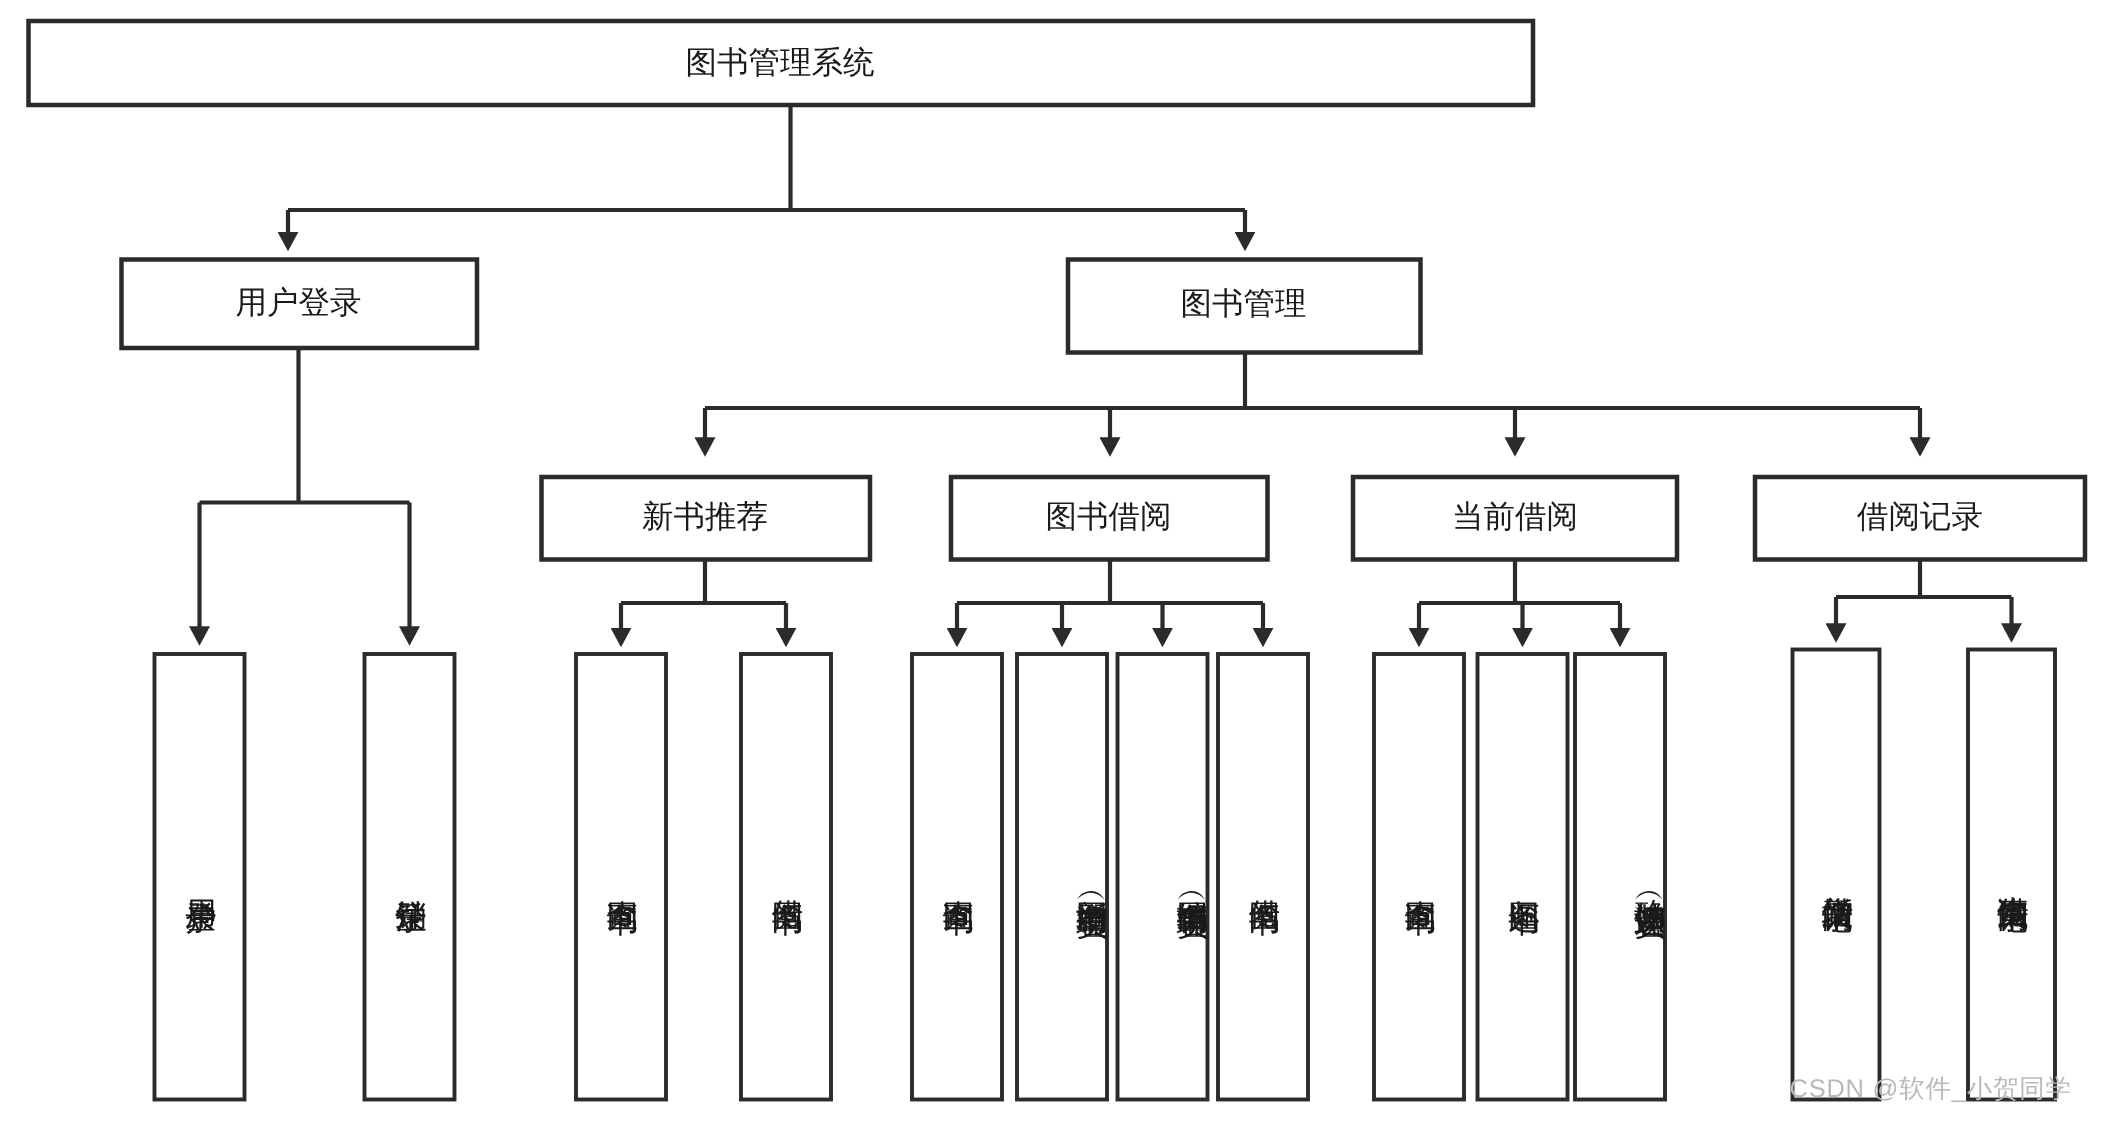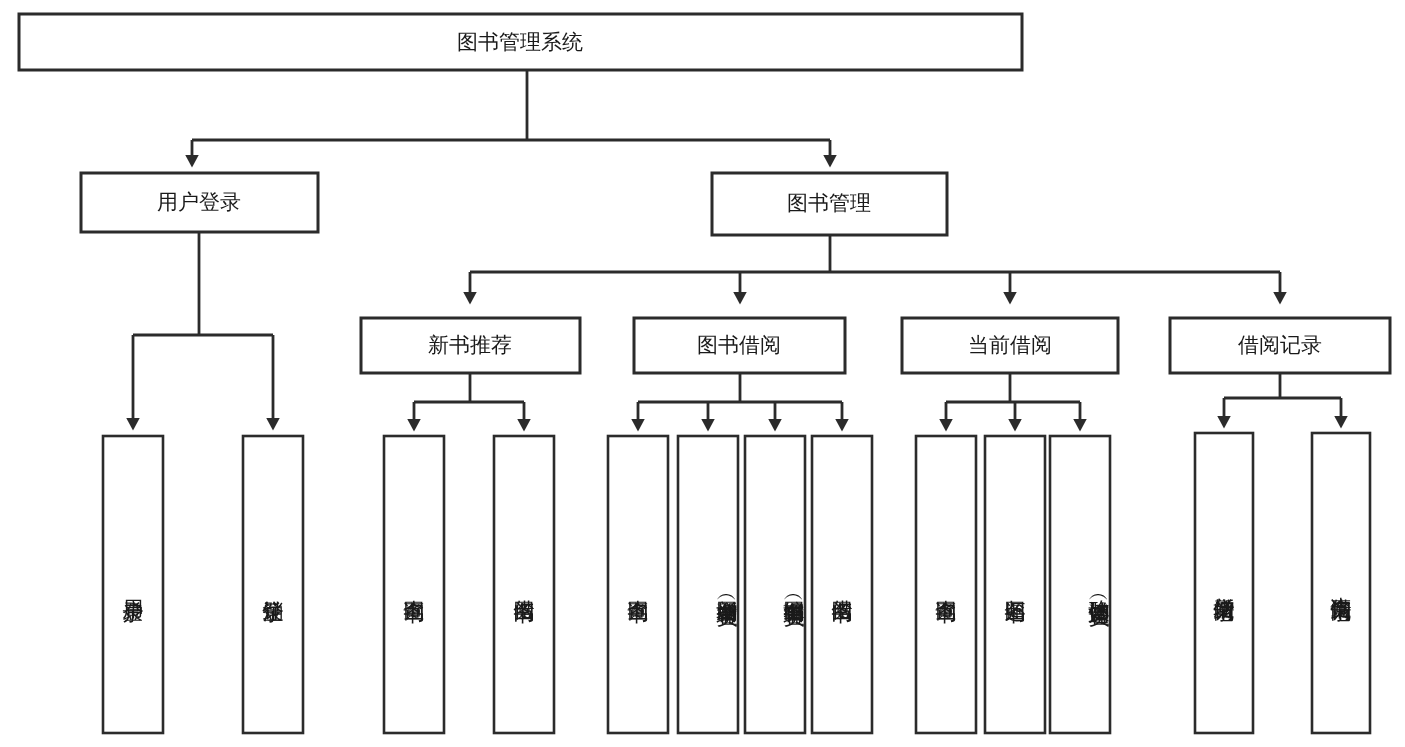--- a/index.html
+++ b/index.html
@@ -205,13 +205,14 @@
   <div class="leaf-label" style="left:745px; top:436px; width:60px; height:297px; align-items:flex-start; padding-top:6px; box-sizing:border-box;">编辑图书（管理员）</div>
   <div class="leaf-label" style="left:812px; top:436px; width:60px; height:297px;">借阅图书</div>
 
   <div class="leaf-label" style="left:916px; top:436px; width:60px; height:297px;">查询图书</div>
   <div class="leaf-label" style="left:985px; top:436px; width:60px; height:297px;">归还图书</div>
   <div class="leaf-label" style="left:1050px; top:436px; width:60px; height:297px; align-items:flex-start; padding-top:6px; box-sizing:border-box;">确认归还（管理员）</div>
 
   <div class="leaf-label" style="left:1195px; top:433px; width:58px; height:300px;">新增借阅记录</div>
   <div class="leaf-label" style="left:1312px; top:433px; width:58px; height:300px;">查询借阅记录</div>
 
+  <div class="watermark">CSDN @软件_小贺同学</div>
 </div>
 
 </body></html>

